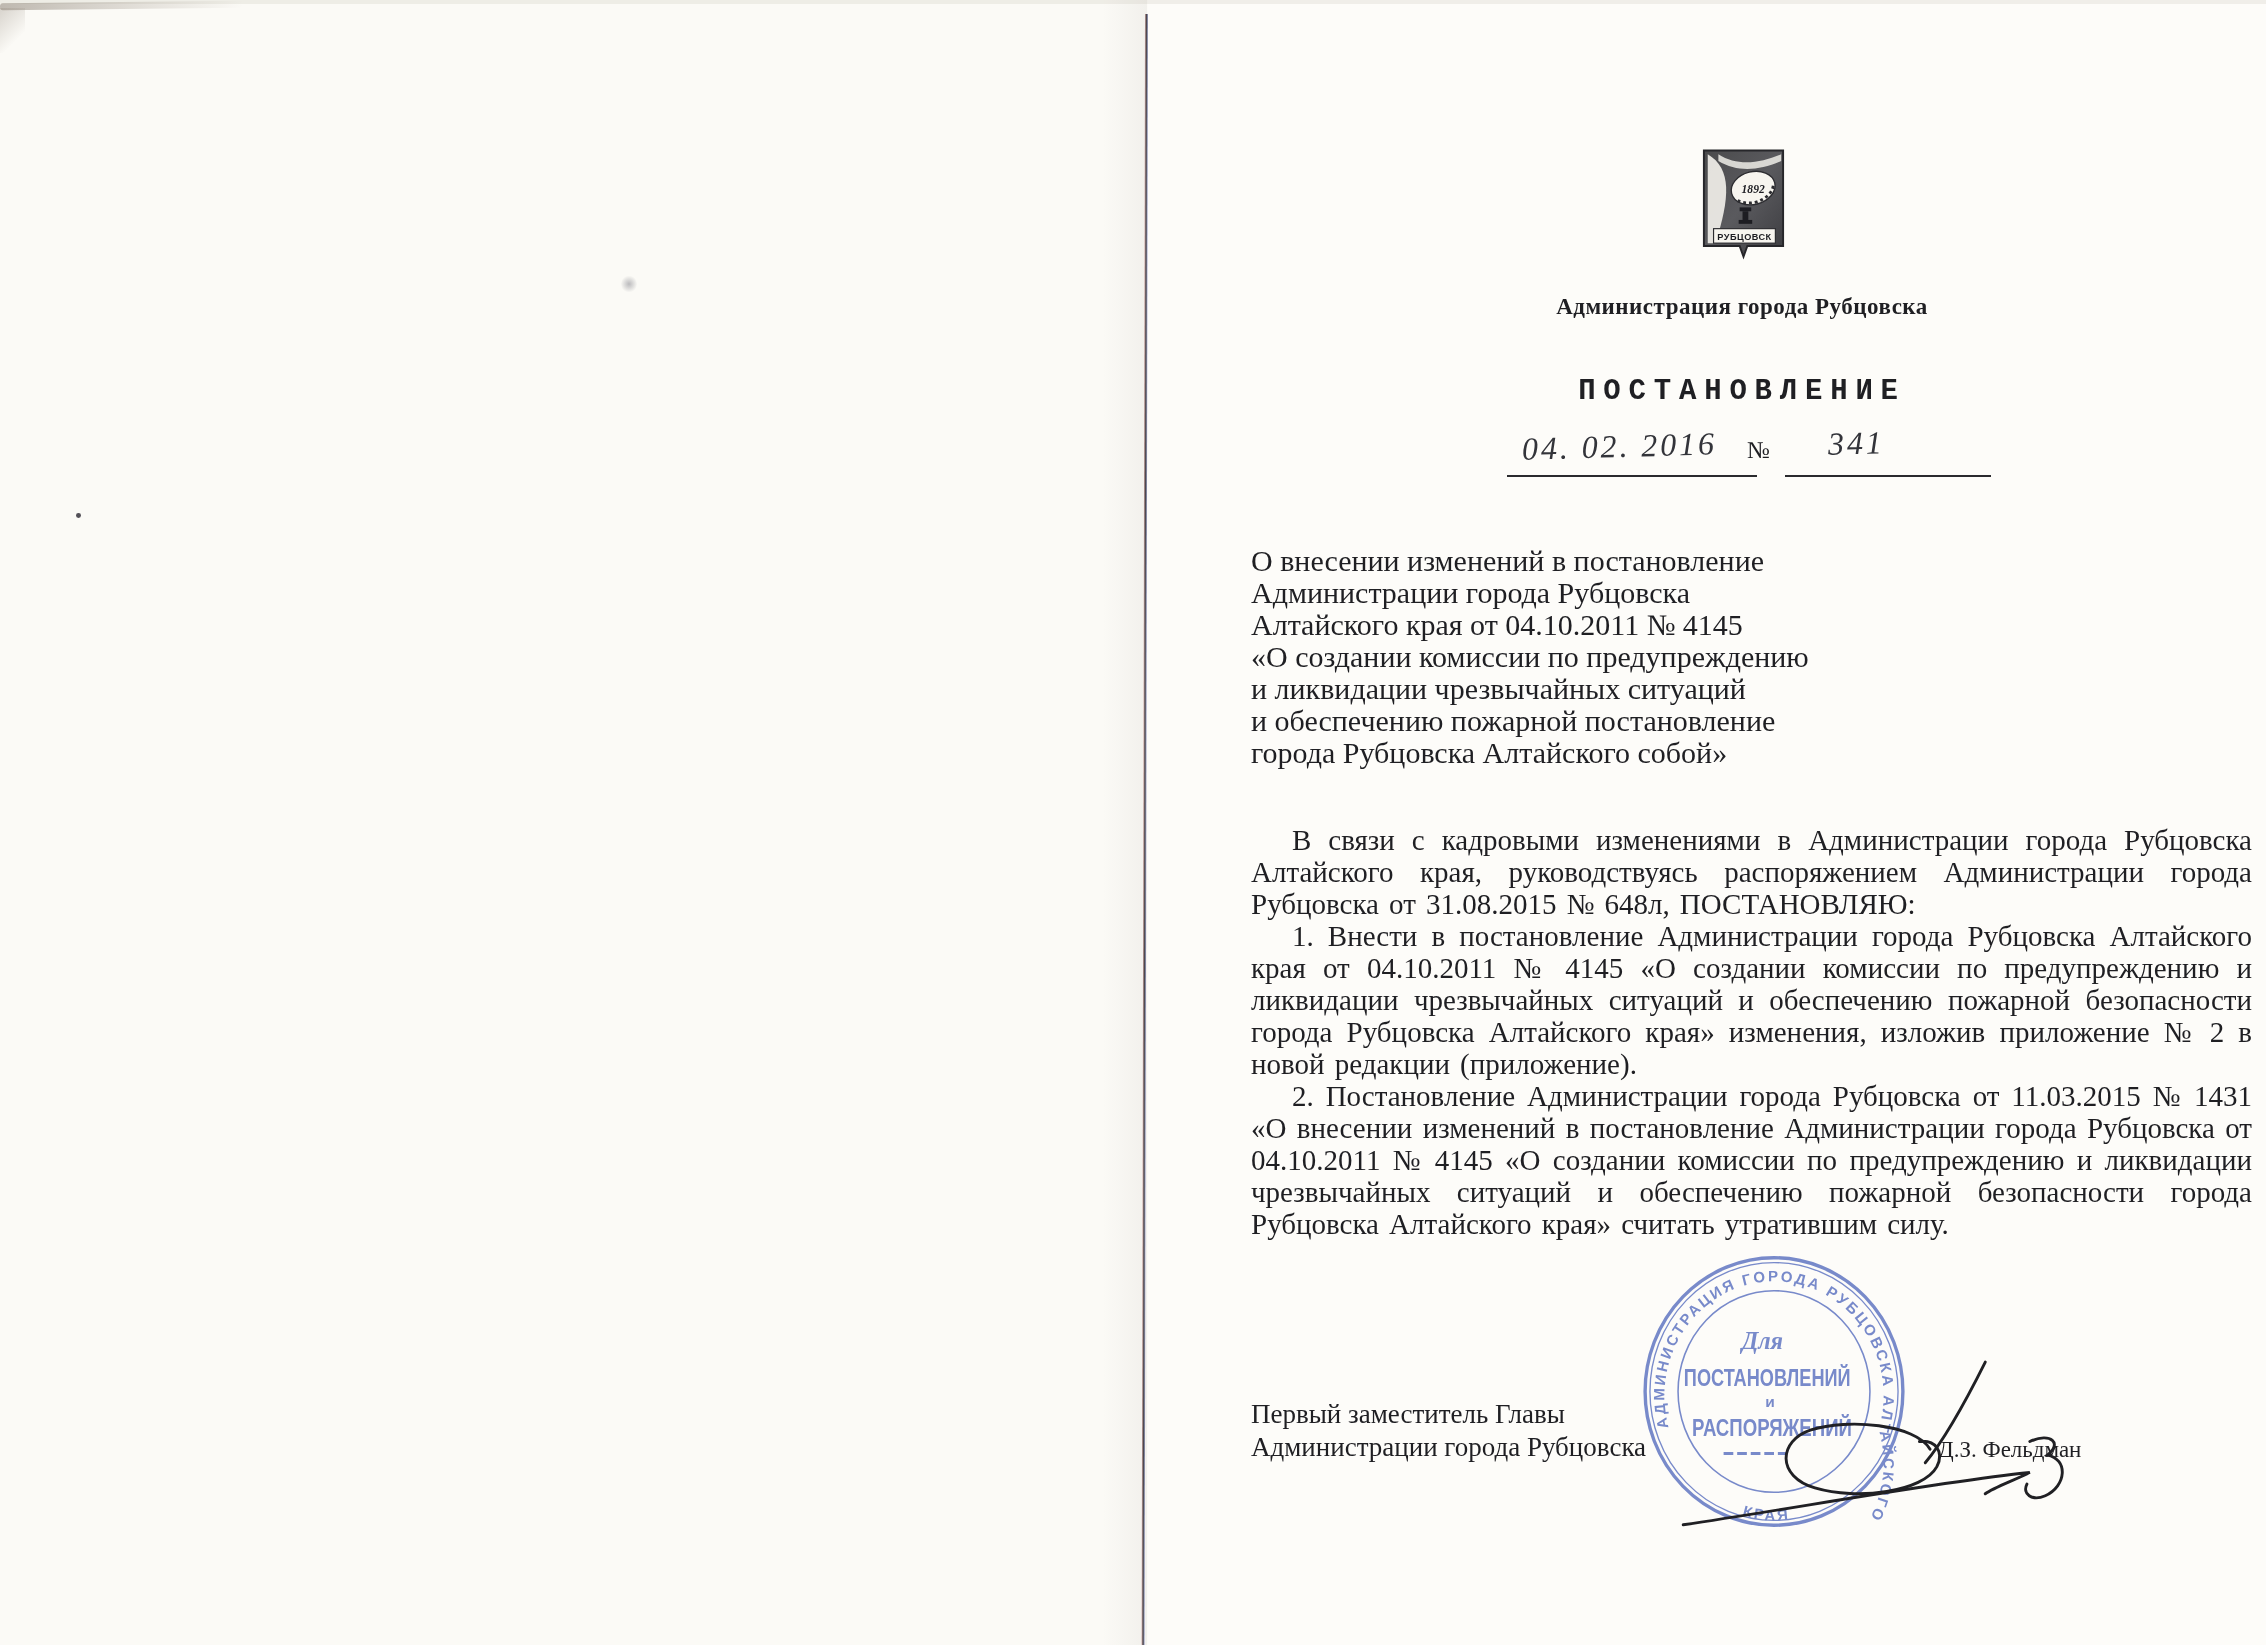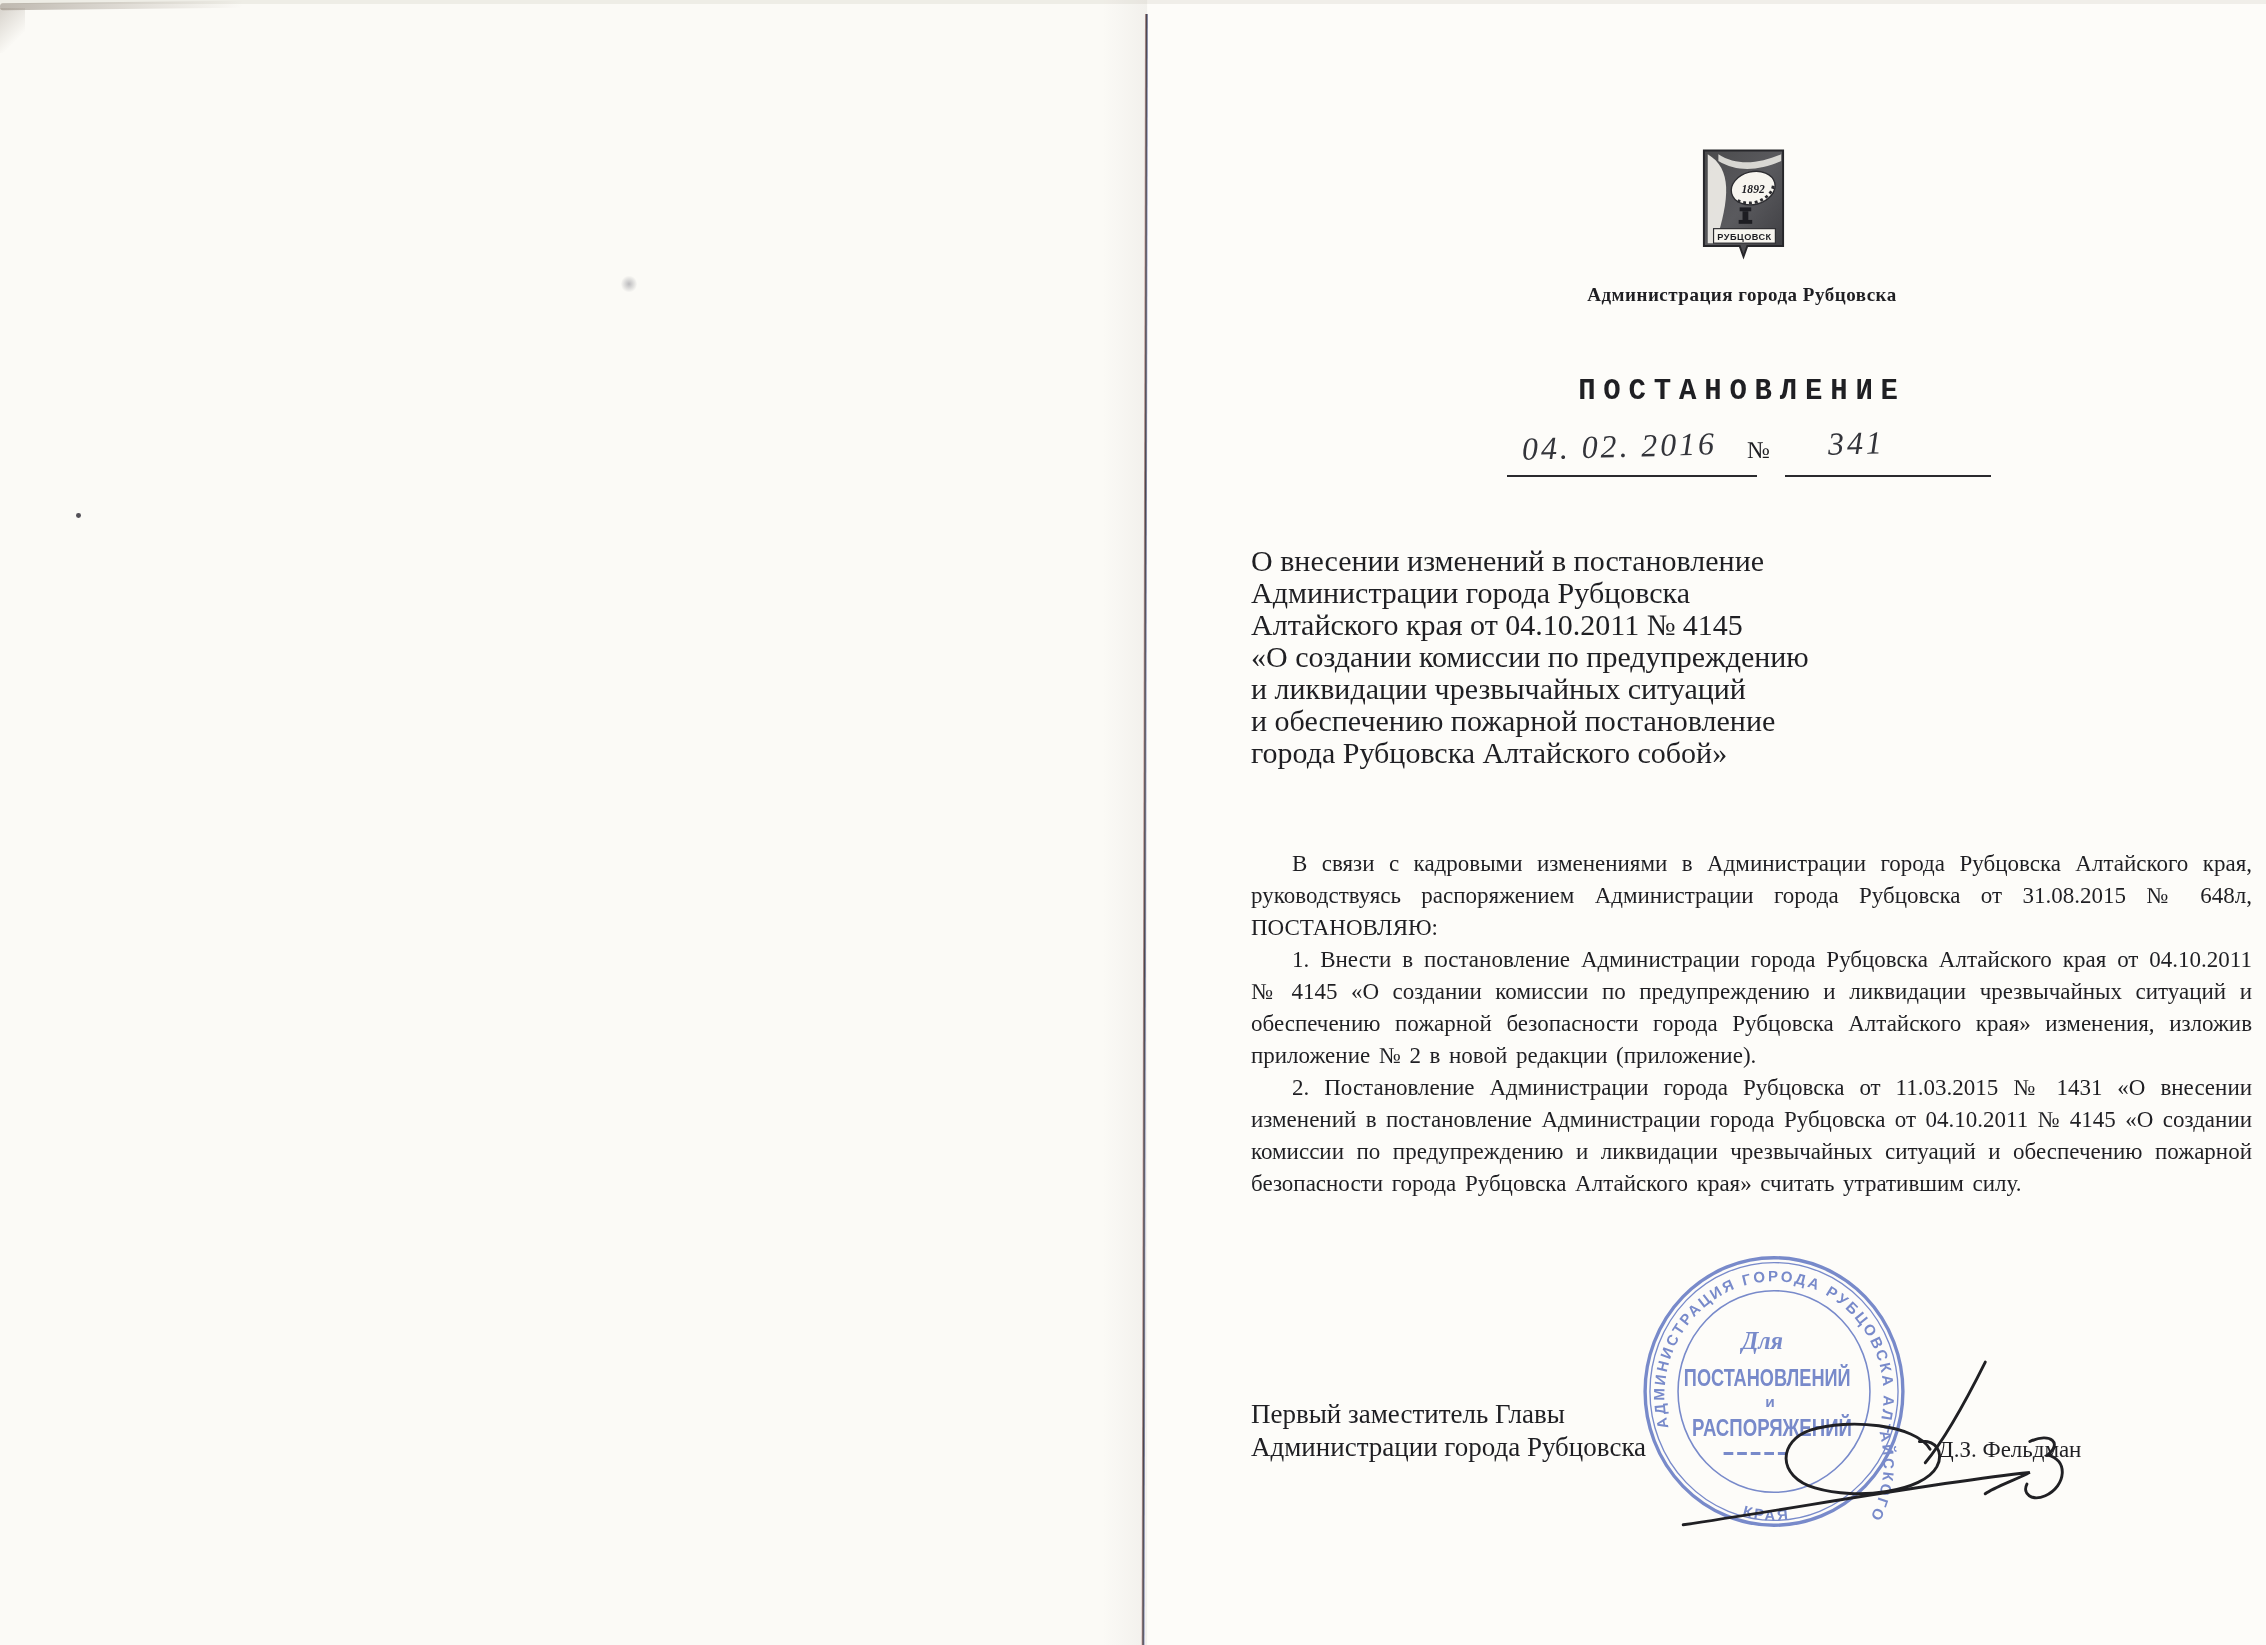--- a/index.html
+++ b/index.html
@@ -26,41 +26,41 @@
     background:linear-gradient(to right,rgba(140,130,118,.55),rgba(160,150,138,.25) 60%,rgba(160,150,138,0));
     transform:rotate(-.6deg);border-radius:2.9px;}
   .artifact-corner{left:0;top:7.8px;width:25px;height:45px;
     background:linear-gradient(135deg,rgba(150,140,128,.35),rgba(150,140,128,0) 70%);}
   .artifact-smudge{left:621px;top:275px;width:15.5px;height:17.5px;border-radius:50%;
     background:radial-gradient(circle,rgba(110,110,120,.45),rgba(110,110,120,0) 70%);}
   .artifact-speck{left:76px;top:513px;width:4.9px;height:4.9px;border-radius:50%;background:rgba(40,38,48,.8);}
 
   
   .head-center{left:1349px;top:0;width:786px;text-align:center;}
-  .org-name{top:278px;font-weight:bold;font-size:19px;line-height:34px;letter-spacing:0.5px;}
+  .org-name{top:290px;font-weight:bold;font-size:23px;line-height:34px;letter-spacing:0.5px;}
   .doc-title{top:375px;font-weight:bold;font-size:29px;letter-spacing:7.8px;font-family:Liberation Mono, monospace;}
 
   
   .handwriting{
     font-style:italic;font-size:32px;color:#33343a;letter-spacing:2.9px;
     transform:rotate(-1.6deg);white-space:nowrap;
   }
   .hw-date{left:1522px;top:428px;}
   .hw-number{left:1828px;top:425px;}
   .number-sign{left:1747px;top:437px;font-size:24px;}
   .rule{height:1.9px;background:#2a2a2e;}
   .rule-date{left:1507px;top:475px;width:250px;}
   .rule-number{left:1785px;top:475px;width:206px;}
 
   
   .subject{left:1251px;top:545px;font-size:30px;line-height:32px;white-space:nowrap;}
 
   
-  .body-text{left:1251px;top:824px;width:1001px;font-size:23px;line-height:32px;
-    text-align:justify;word-spacing:2.9px;margin-top:24px;}
+  .body-text{left:1251px;top:824px;width:1001px;font-size:29px;line-height:32px;
+    text-align:justify;word-spacing:2.9px;}
   .body-text p{margin:0;text-indent:41px;}
 
   
   .sig-position{left:1251px;top:1398px;font-size:27px;line-height:33px;}
   .sig-name{left:1938px;top:1437px;font-size:23px;white-space:nowrap;}
 
   
   .stamp{left:1636px;top:1250px;mix-blend-mode:multiply;opacity:.82;}
   .scrawl{left:1644px;top:1335px;}
 </style>

